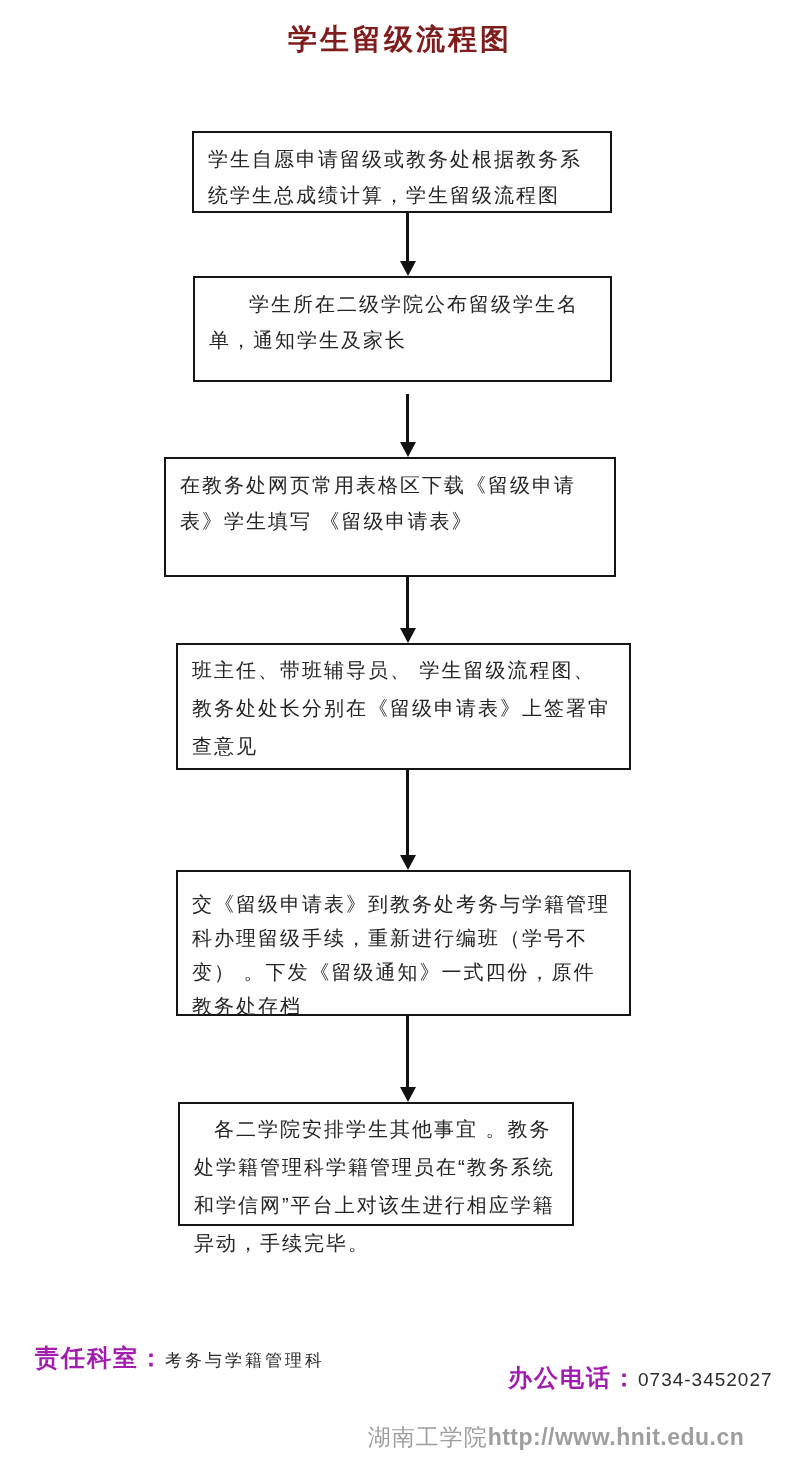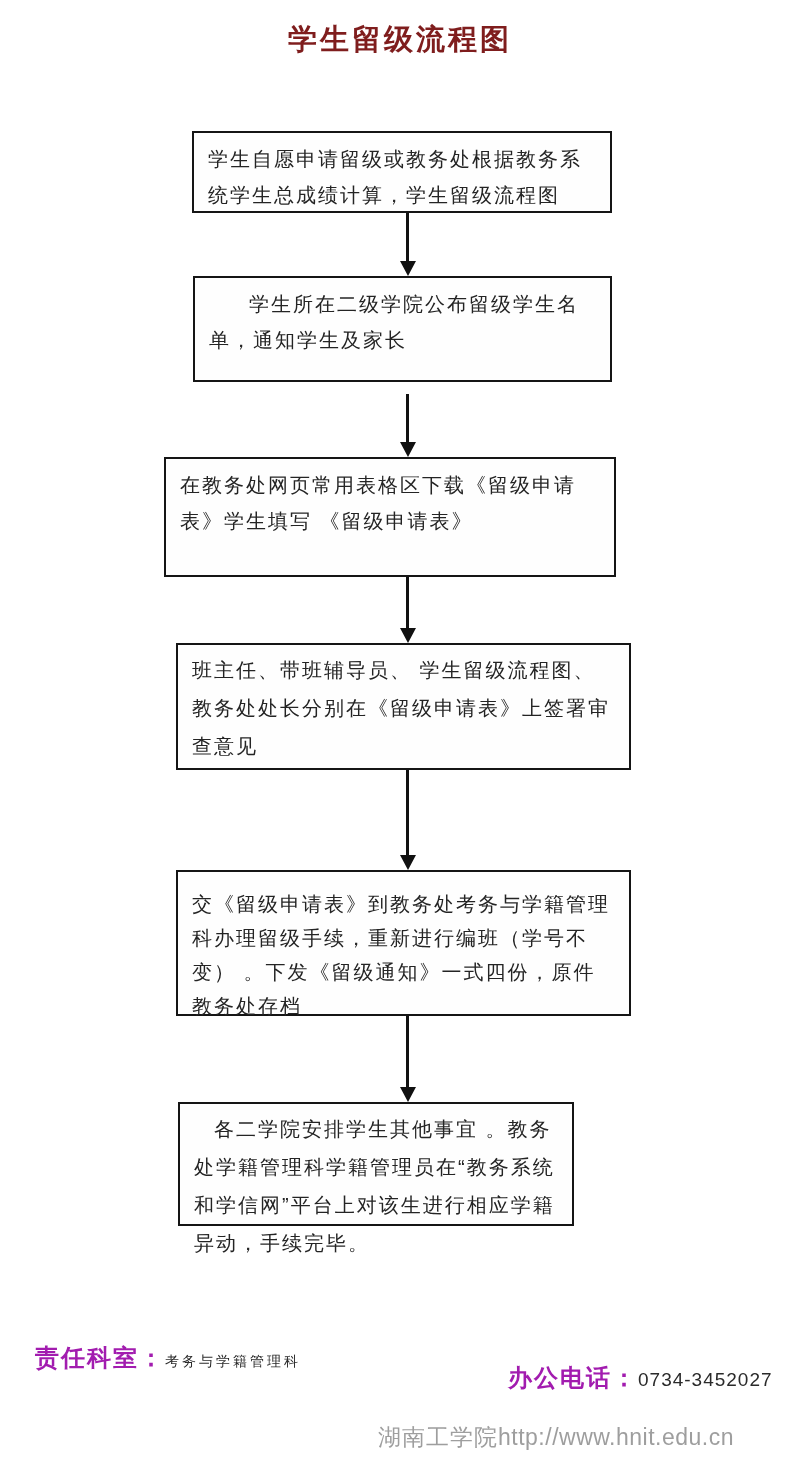--- a/index.html
+++ b/index.html
@@ -33,27 +33,27 @@
   .a1{left:406px;top:213px;height:49px;}
   .a2{left:406px;top:394px;height:49px;}
   .a3{left:406px;top:577px;height:52px;}
   .a4{left:406px;top:770px;height:86px;}
   .a5{left:406px;top:1016px;height:72px;}
   .infobar{position:absolute;top:1342px;left:0;width:800px;height:40px;}
   .info-group{position:absolute;top:0;white-space:nowrap;}
   .ig-dept{left:35px;}
   .ig-phone{left:508px;margin-top:20px;}
   .info-label{font-size:24px;font-weight:bold;letter-spacing:2px;color:#a21caf;}
-  .info-value{font-size:14px;letter-spacing:3px;color:#2a2a2a;}
+  .info-value{font-size:17px;letter-spacing:3px;color:#2a2a2a;}
   .phone-number{font-size:19px;letter-spacing:1px;color:#2a2a2a;}
   .footer{
     position:absolute;top:1422px;left:156px;width:800px;text-align:center;
     color:#9e9e9e;font-size:23px;letter-spacing:1px;white-space:nowrap;
   }
-  .footer .url{font-weight:normal;letter-spacing:0.5px;}
+  .footer .url{font-weight:bold;letter-spacing:0.5px;}
 </style>
 </head>
 <body>
 
 <div class="title">学生留级流程图</div>
 
 <div class="box b1">学生自愿申请留级或教务处根据教务系统学生总成绩计算，学生留级流程图</div>
 
 <div class="arrow a1"></div>
 

